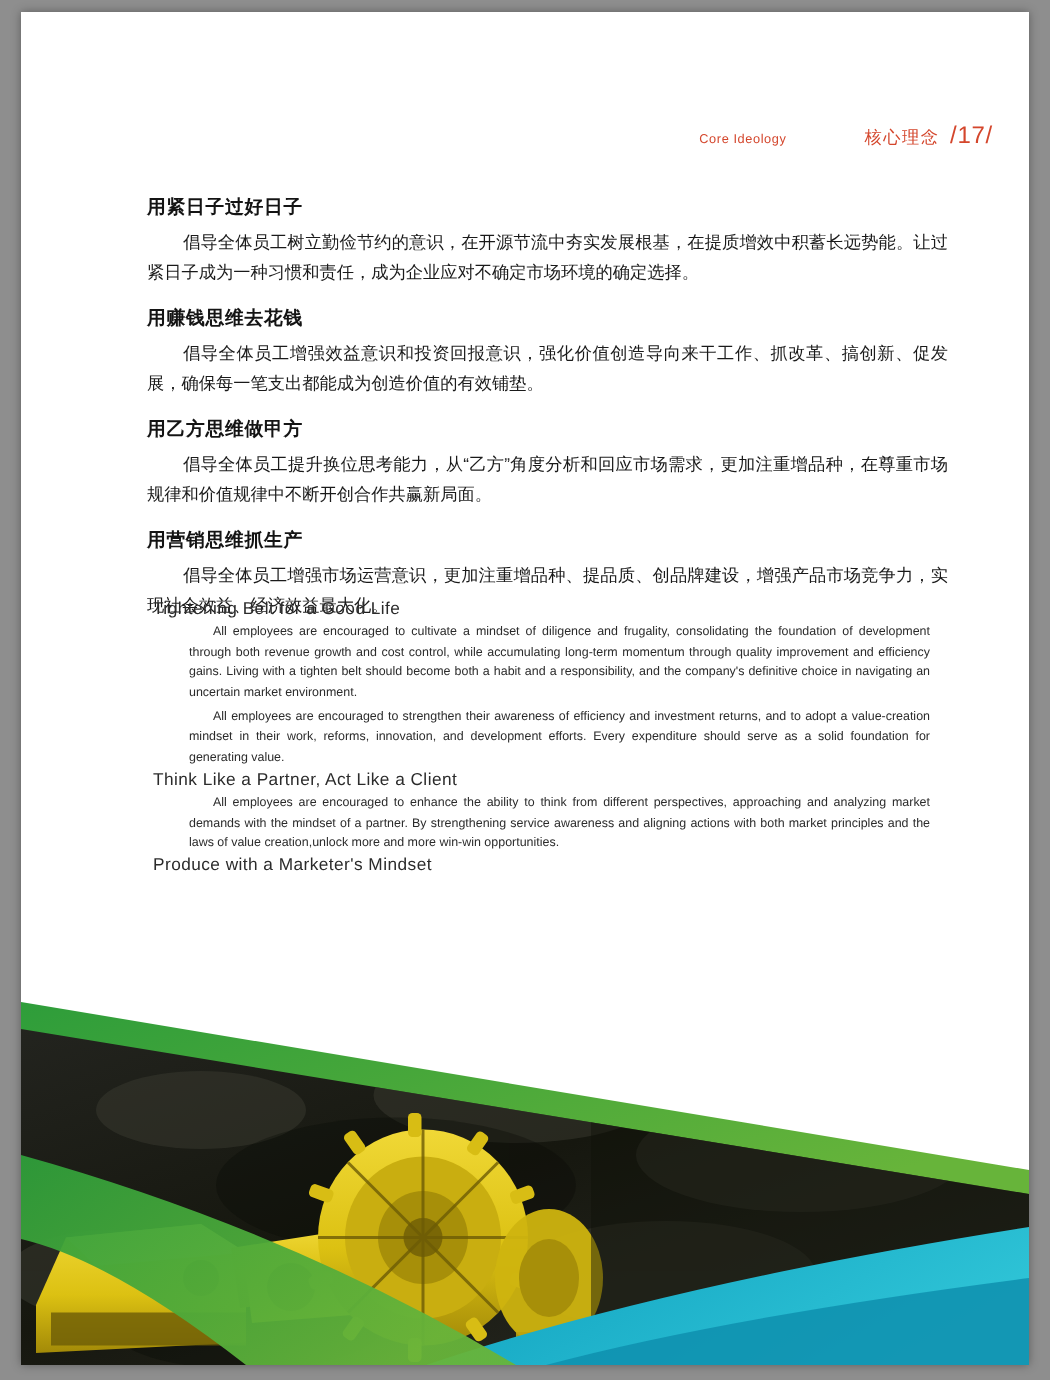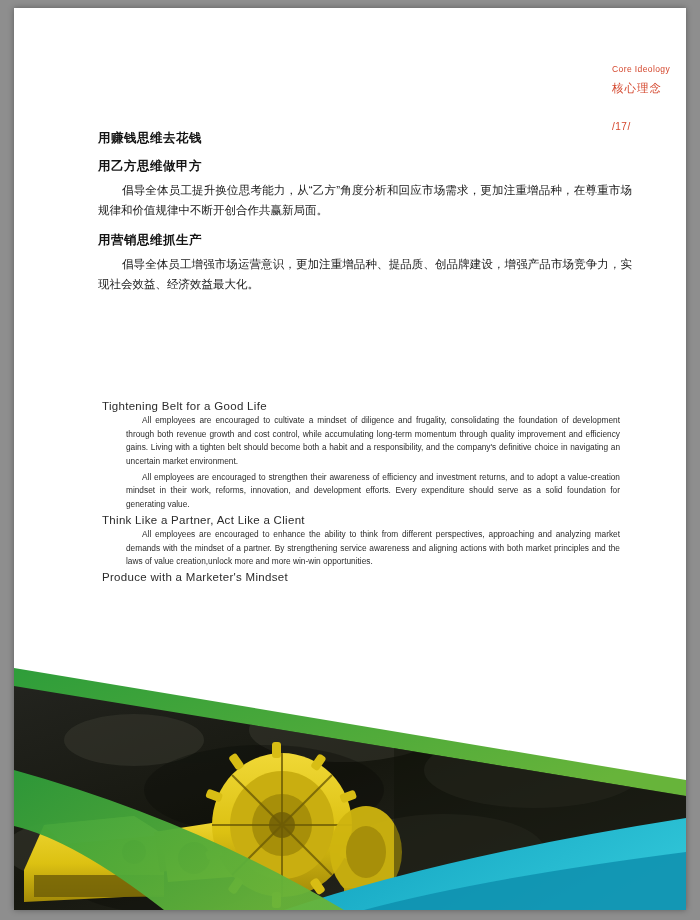--- a/index.html
+++ b/index.html
@@ -26,35 +26,34 @@
 
   
   .header {
     position: absolute;
     right: 24px;
     top: 56px;
     display: flex;
     align-items: baseline;
     gap: 7px;
     white-space: nowrap;
-    flex-direction: column;
   }
   .header .eng {
     font-size: 8.5px;
     color: #d4462c;
     letter-spacing: 0.4px;
   }
   .header .chs {
     font-size: 11.5px;
     color: #d4462c;
     letter-spacing: 1px;
     margin-left: 45px;
   }
   .header .pg {
-    font-size: 10px;
+    font-size: 16px;
     color: #d4462c;
     letter-spacing: 0.5px;
     margin-top: 18px;
   }
 
   
   .cn-block {
     position: absolute;
     left: 84px;
     top: 122px;
@@ -117,21 +116,26 @@
 <div class="page">
 
   <div class="header">
     <span class="eng">Core Ideology</span>
     <span class="chs">核心理念</span>
     <span class="pg">/17/</span>
   </div>
 
   <div class="cn-block">
     <div class="cn-item">
+      <div class="cn-title">用紧日子过好日子</div>
+      <div class="cn-body">倡导全体员工树立勤俭节约的意识，在开源节流中夯实发展根基，在提质增效中积蓄长远势能。让过紧日子成为一种习惯和责任，成为企业应对不确定市场环境的确定选择。</div>
+    </div>
+    <div class="cn-item">
       <div class="cn-title">用赚钱思维去花钱</div>
+      <div class="cn-body">倡导全体员工增强效益意识和投资回报意识，强化价值创造导向来干工作、抓改革、搞创新、促发展，确保每一笔支出都能成为创造价值的有效铺垫。</div>
     </div>
     <div class="cn-item">
       <div class="cn-title">用乙方思维做甲方</div>
       <div class="cn-body">倡导全体员工提升换位思考能力，从“乙方”角度分析和回应市场需求，更加注重增品种，在尊重市场规律和价值规律中不断开创合作共赢新局面。</div>
     </div>
     <div class="cn-item">
       <div class="cn-title">用营销思维抓生产</div>
       <div class="cn-body">倡导全体员工增强市场运营意识，更加注重增品种、提品质、创品牌建设，增强产品市场竞争力，实现社会效益、经济效益最大化。</div>
     </div>
   </div>

